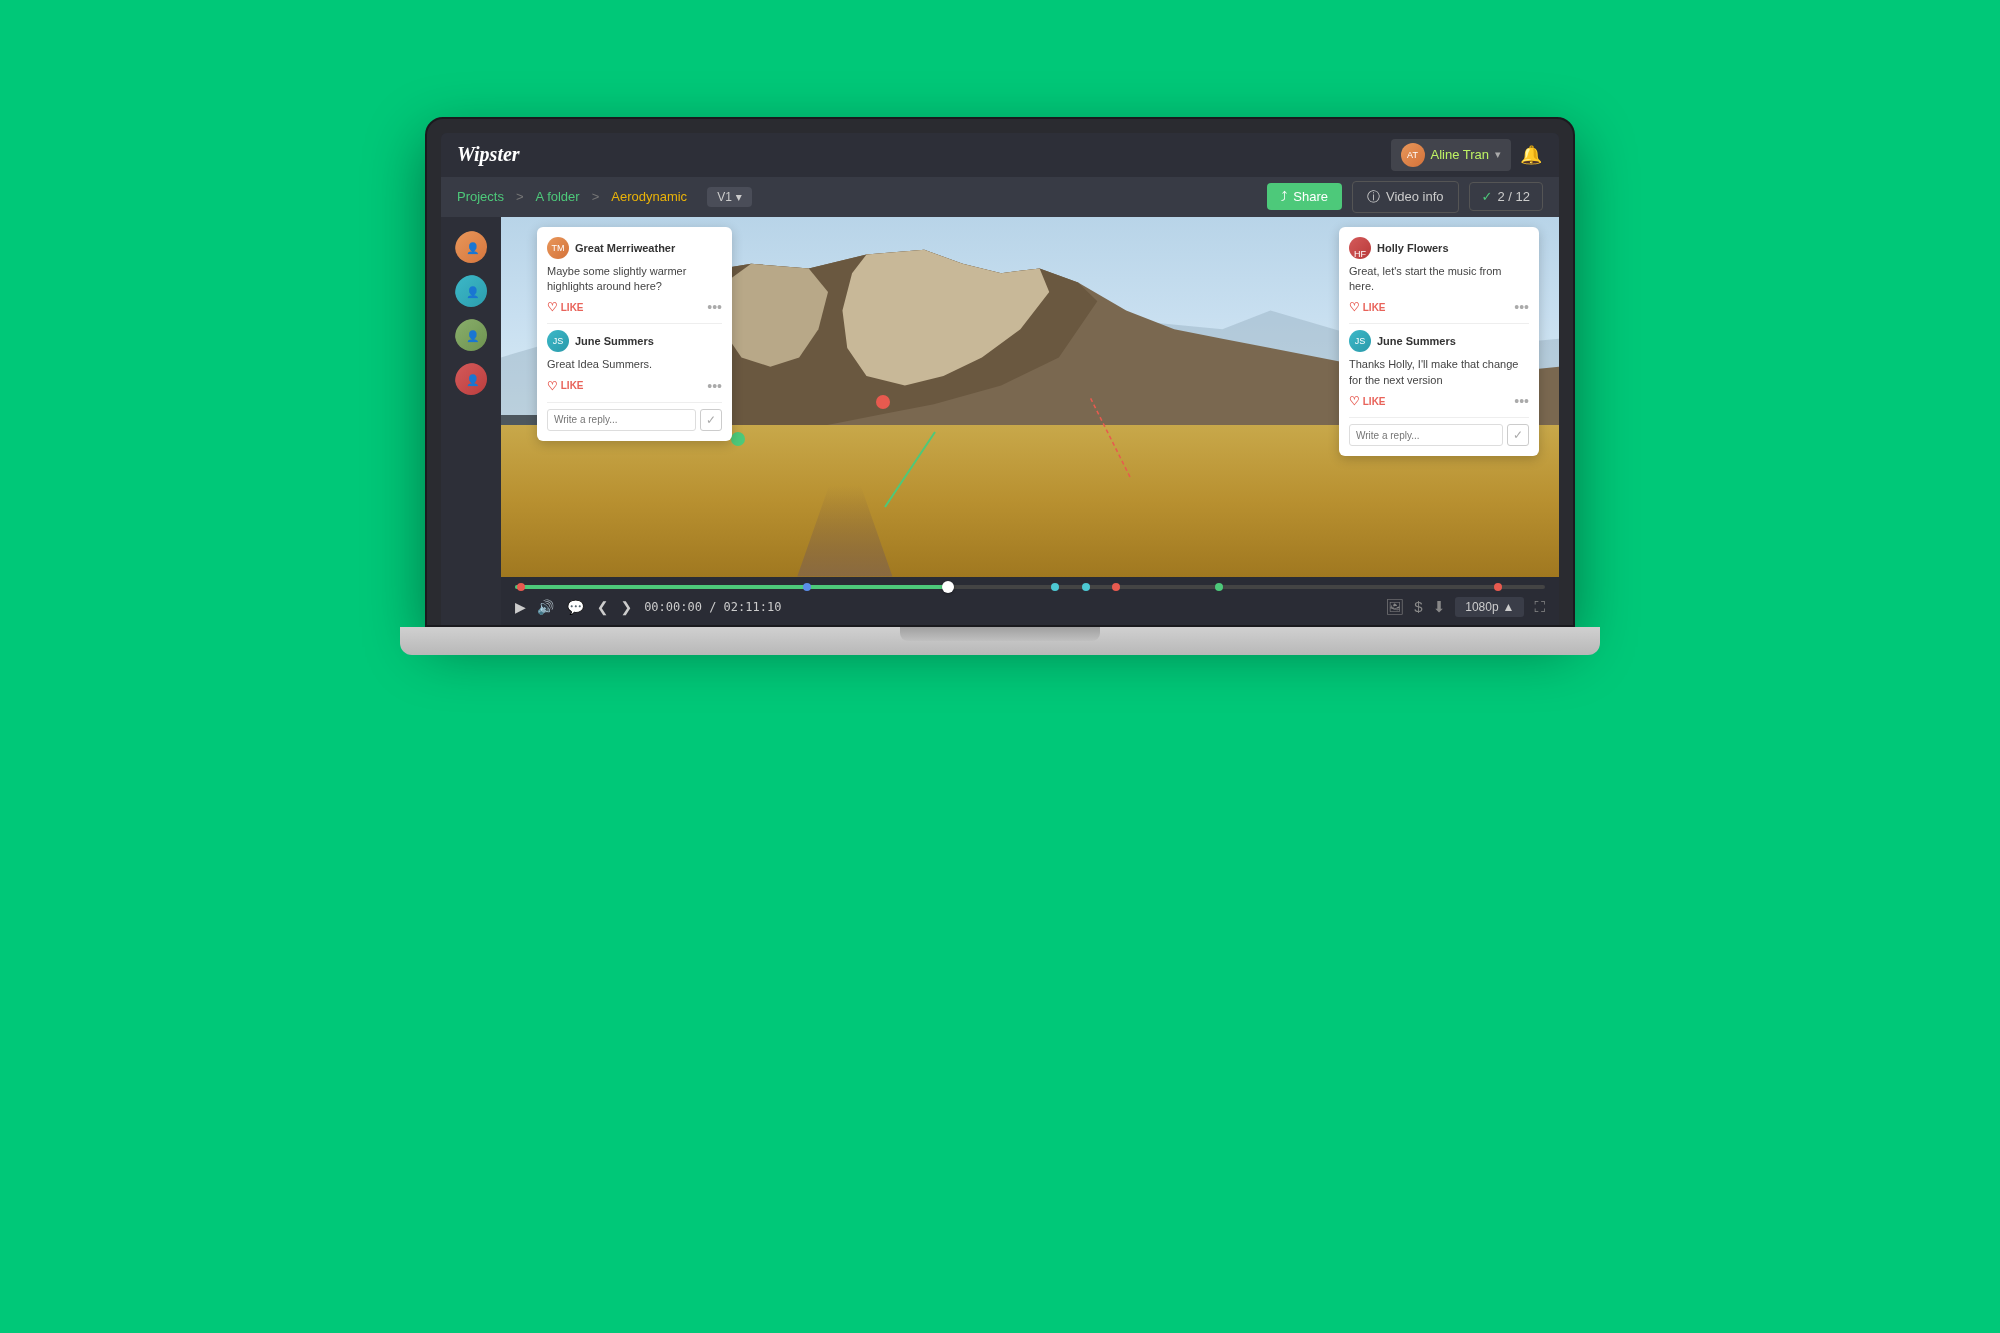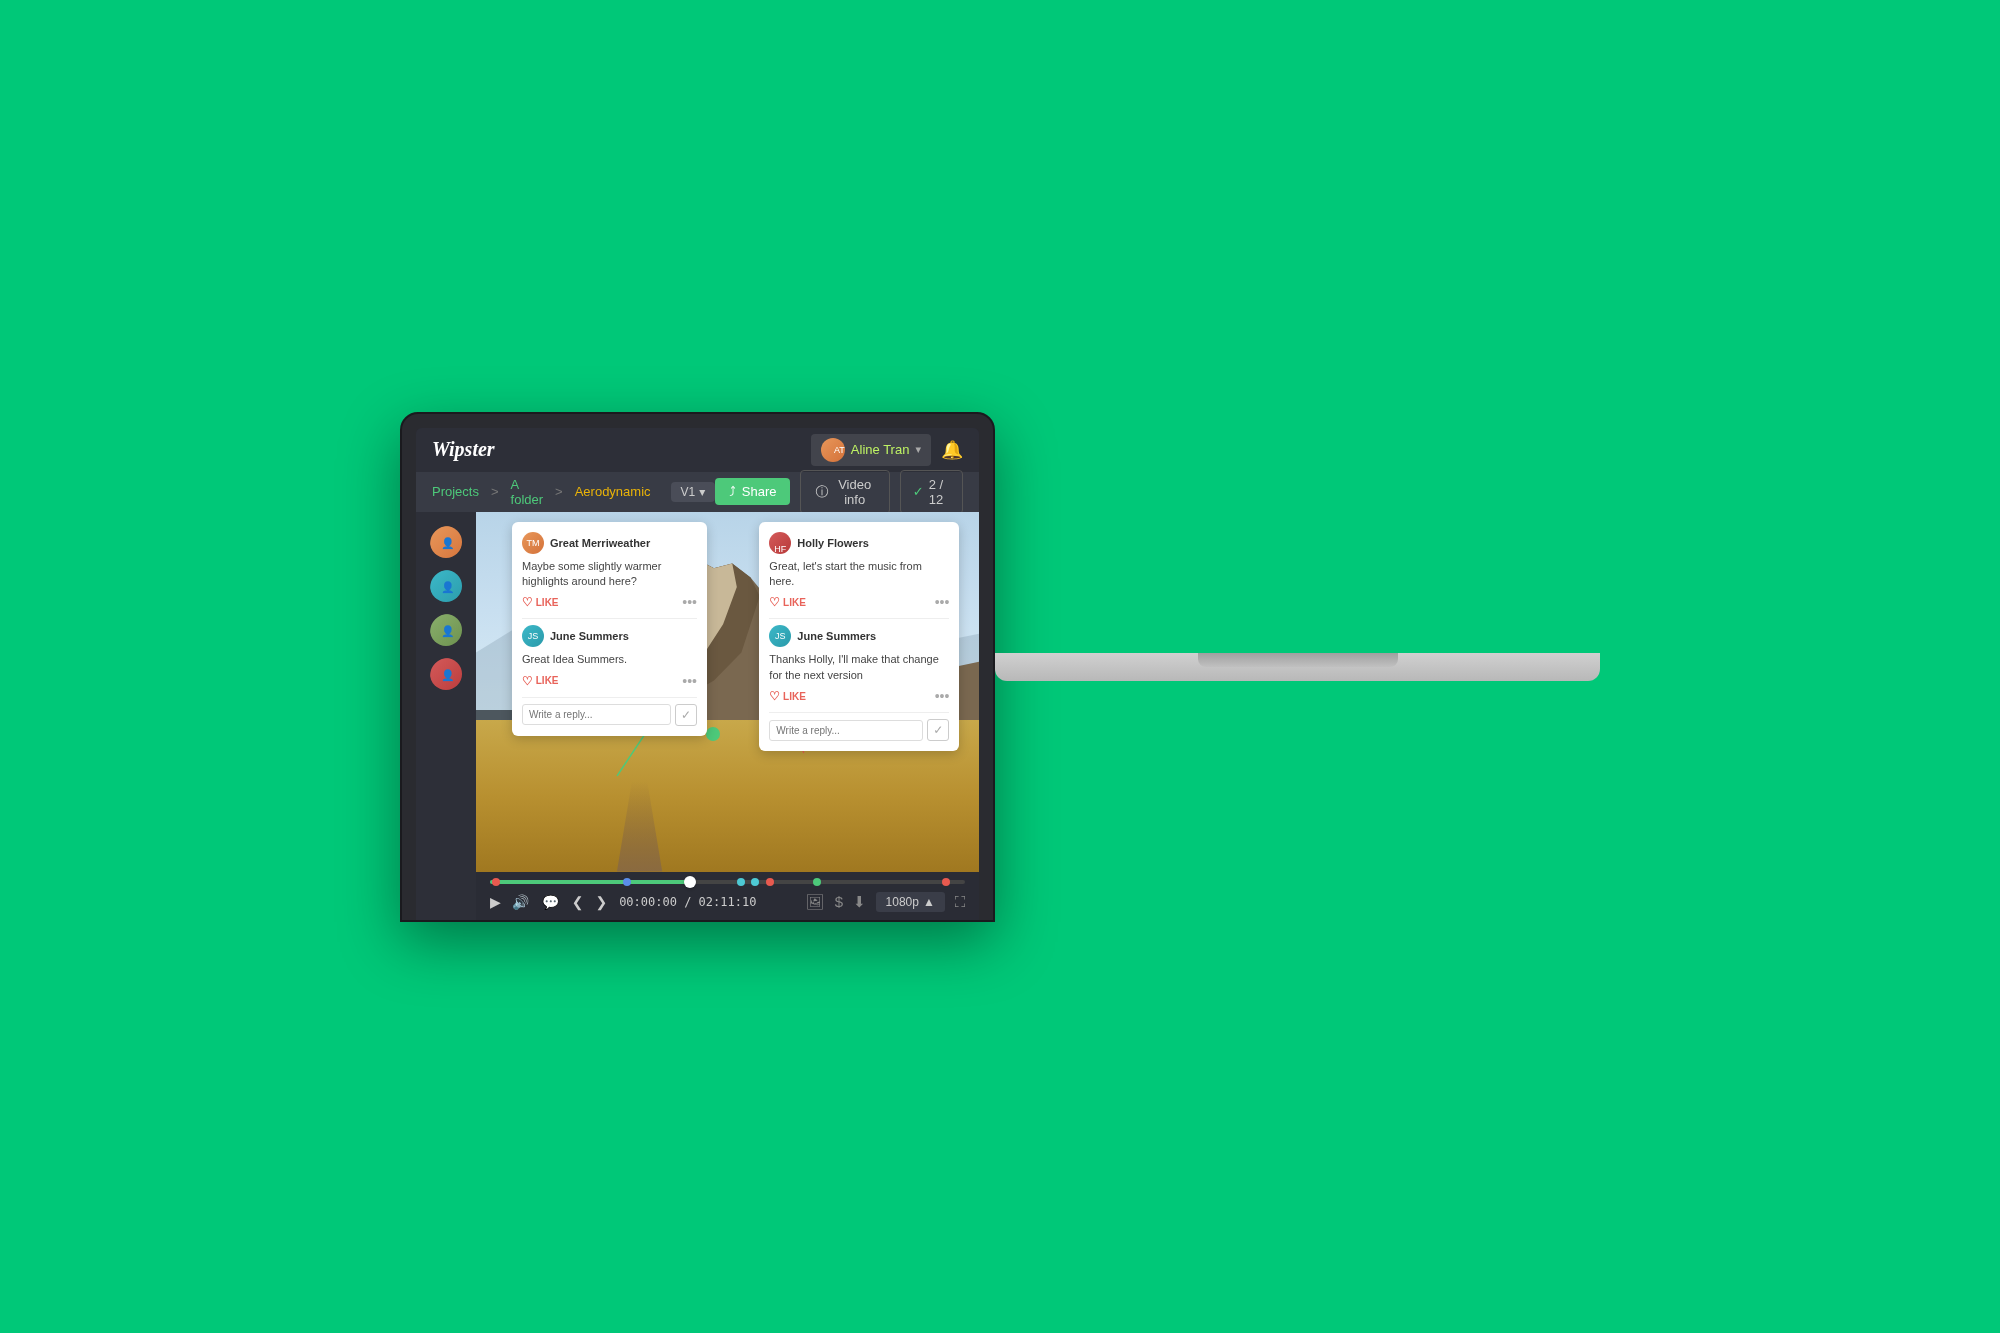--- a/index.html
+++ b/index.html
@@ -13,20 +13,21 @@
       font-family: -apple-system, BlinkMacSystemFont, 'Segoe UI', sans-serif;
       overflow: hidden;
     }
 
     
     .laptop-shell {
       width: 1200px;
       height: 1100px;
       position: relative;
       display: flex;
+      flex-direction: column;
       align-items: center;
     }
 
     .laptop-screen-outer {
       width: 1150px;
       background: #2a2b30;
       border-radius: 18px 18px 0 0;
       padding: 14px 14px 0 14px;
       box-shadow: 0 20px 60px rgba(0,0,0,0.4);
       border: 2px solid #1a1a1e;
@@ -92,21 +93,21 @@
     }
 
     .user-avatar {
       width: 24px;
       height: 24px;
       border-radius: 50%;
       background: #e8a87c;
       overflow: hidden;
       display: flex;
       align-items: center;
-      justify-content: flex-end;
+      justify-content: center;
       font-size: 10px;
       color: white;
     }
 
     .user-name {
       color: #bef264;
       font-size: 13px;
     }
 
     .chevron-icon {
@@ -381,21 +382,20 @@
       align-items: center;
     }
 
     .reply-separator {
       border-top: 1px solid #eee;
       margin: 8px 0 6px;
     }
 
     .reply-input-row {
       display: flex;
-      align-items: center;
       gap: 4px;
     }
 
     .reply-input {
       flex: 1;
       border: 1px solid #ddd;
       border-radius: 3px;
       padding: 4px 6px;
       font-size: 10px;
       color: #aaa;

